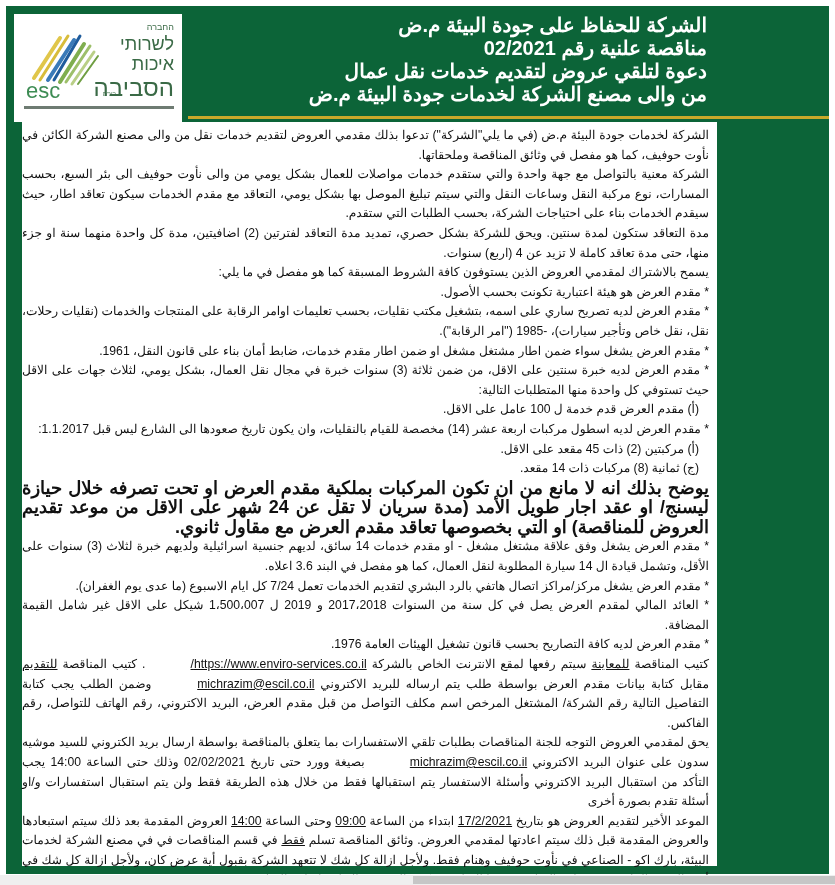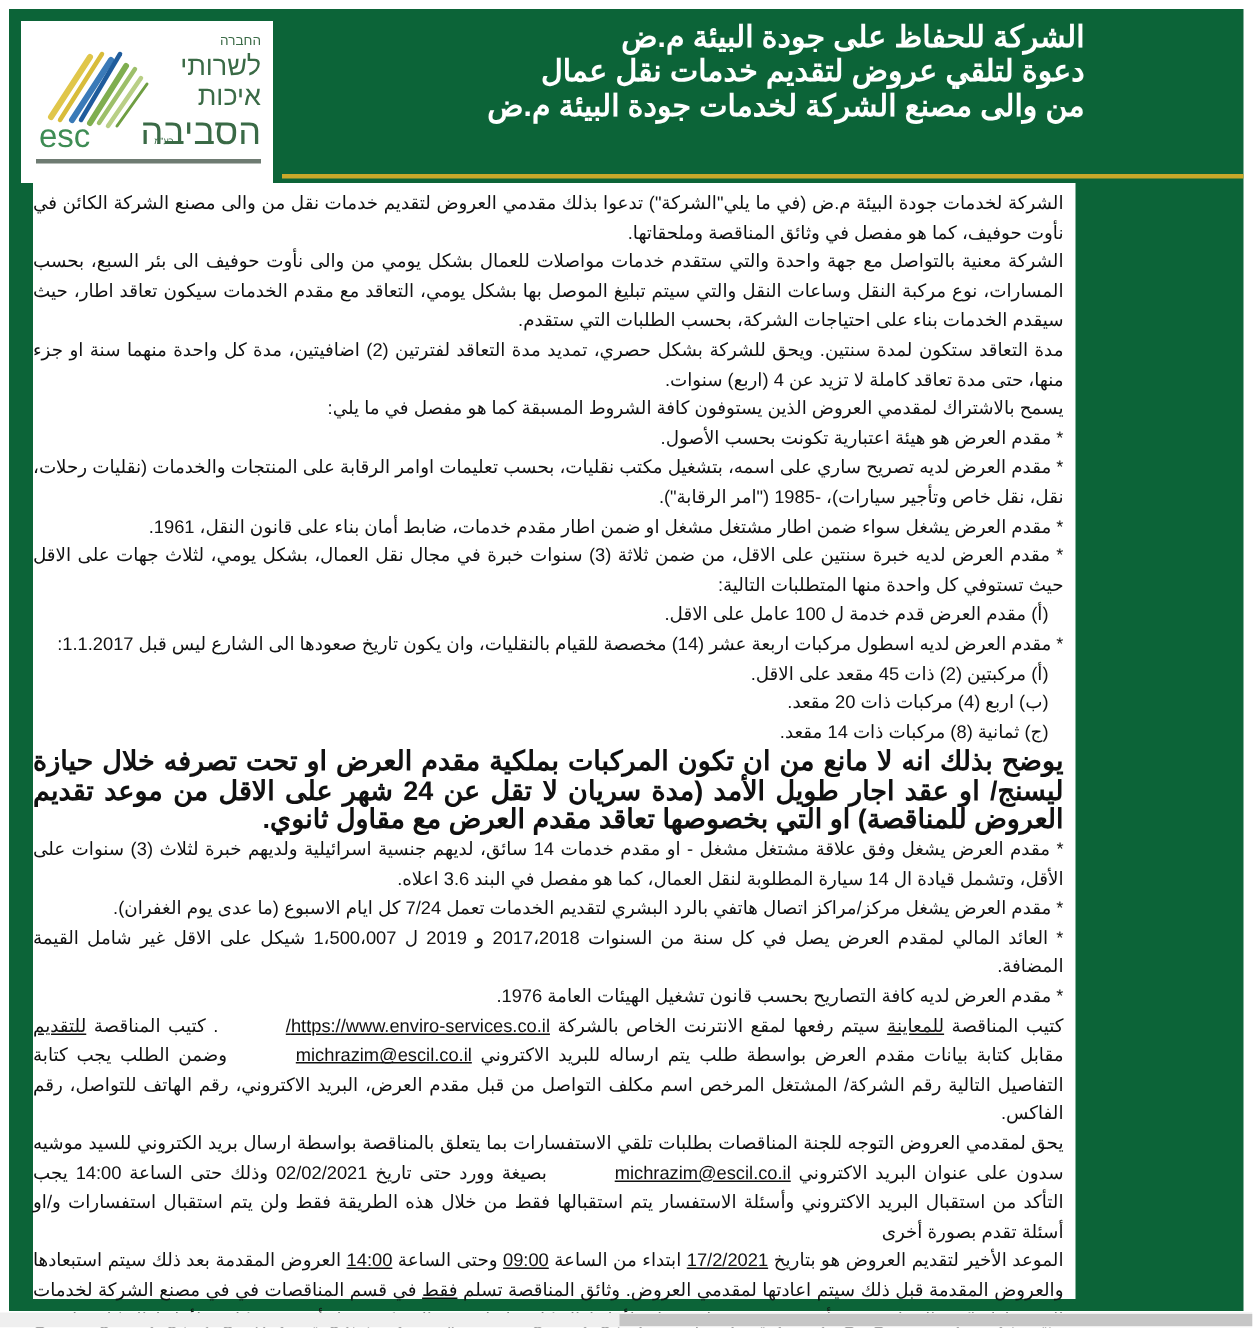--- a/index.html
+++ b/index.html
@@ -9,21 +9,21 @@
     font-family: "Liberation Sans", sans-serif;
     position: relative;
   }
   .frame {
     position: absolute; left: 6px; top: 6px;
     width: 823px; height: 868px;
     background: #0c6438;
     box-sizing: border-box;
   }
   .header {
-    position: absolute; left: 16px; top: 0;
+    position: absolute; left: 0; top: 0;
     width: 715px; height: 110px;
     background: #0c6438;
   }
   .gold-line {
     position: absolute; left: 182px; top: 110px;
     width: 641px; height: 3px;
     background: #c9a82a;
   }
   .logo-panel {
     position: absolute; left: 8px; top: 8px;
@@ -67,20 +67,21 @@
     width: 422px; height: 8px; background: #c6c6c6;
   }
 </style>
 </head>
 <body>
 
 <div class="frame">
   <div class="header">
     <div class="titles">
       <div>الشركة للحفاظ على جودة البيئة م.ض</div>
+      <div>مناقصة علنية رقم 02/2021</div>
       <div>دعوة لتلقي عروض لتقديم خدمات نقل عمال</div>
       <div>من والى مصنع الشركة لخدمات جودة البيئة م.ض</div>
     </div>
   </div>
   <div class="gold-line"></div>
 
   <div class="logo-panel">
     <svg class="logo-svg" width="160" height="90" viewBox="0 0 160 90">
       <g stroke-linecap="round" fill="none">
         <path d="M14 62 L40 22" stroke="#e0c64a" stroke-width="4"></path>
@@ -108,21 +109,20 @@
       <p>الشركة معنية بالتواصل مع جهة واحدة والتي ستقدم خدمات مواصلات للعمال بشكل يومي من والى نأوت حوفيف الى بئر السبع، بحسب المسارات، نوع مركبة النقل وساعات النقل والتي سيتم تبليغ الموصل بها بشكل يومي، التعاقد مع مقدم الخدمات سيكون تعاقد اطار، حيث سيقدم الخدمات بناء على احتياجات الشركة، بحسب الطلبات التي ستقدم.</p>
       <p>مدة التعاقد ستكون لمدة سنتين. ويحق للشركة بشكل حصري، تمديد مدة التعاقد لفترتين (2) اضافيتين، مدة كل واحدة منهما سنة او جزء منها، حتى مدة تعاقد كاملة لا تزيد عن 4 (اربع) سنوات.</p>
       <p>يسمح بالاشتراك لمقدمي العروض الذين يستوفون كافة الشروط المسبقة كما هو مفصل في ما يلي:</p>
       <p>* مقدم العرض هو هيئة اعتبارية تكونت بحسب الأصول.</p>
       <p>* مقدم العرض لديه تصريح ساري على اسمه، بتشغيل مكتب نقليات، بحسب تعليمات اوامر الرقابة على المنتجات والخدمات (نقليات رحلات، نقل، نقل خاص وتأجير سيارات)، -1985 ("امر الرقابة").</p>
       <p>* مقدم العرض يشغل سواء ضمن اطار مشتغل مشغل او ضمن اطار مقدم خدمات، ضابط أمان بناء على قانون النقل، 1961.</p>
       <p>* مقدم العرض لديه خبرة سنتين على الاقل، من ضمن ثلاثة (3) سنوات خبرة في مجال نقل العمال، بشكل يومي، لثلاث جهات على الاقل حيث تستوفي كل واحدة منها المتطلبات التالية:</p>
       <p class="item-letter">(أ)    مقدم العرض قدم خدمة ل 100 عامل على الاقل.</p>
       <p><span>* مقدم العرض لديه اسطول مركبات </span><span class="b">اربعة عشر (14)</span><span> مخصصة للقيام بالنقليات، وان يكون تاريخ صعودها الى الشارع ليس قبل 1.1.2017:</span></p>
       <p class="item-letter">(أ)    مركبتين (2) ذات 45 مقعد على الاقل.</p>
-      <p class="item-letter">(ب)  اربع (4) مركبات ذات 20 مقعد.</p>
       <p class="item-letter">(ج)   ثمانية (8) مركبات ذات 14 مقعد.</p>
       <p class="bold-par">يوضح بذلك انه لا مانع من ان تكون المركبات بملكية مقدم العرض او تحت تصرفه خلال حيازة ليسنج/ او عقد اجار طويل الأمد (مدة سريان لا تقل عن 24 شهر على الاقل من موعد تقديم العروض للمناقصة) او التي بخصوصها تعاقد مقدم العرض مع مقاول ثانوي.</p>
       <p>* مقدم العرض يشغل وفق علاقة مشتغل مشغل - او مقدم خدمات 14 سائق، لديهم جنسية اسرائيلية ولديهم خبرة لثلاث (3) سنوات على الأقل، وتشمل قيادة ال 14 سيارة المطلوبة لنقل العمال، كما هو مفصل في البند 3.6 اعلاه.</p>
       <p>* مقدم العرض يشغل مركز/مراكز اتصال هاتفي بالرد البشري لتقديم الخدمات تعمل 7/24 كل ايام الاسبوع (ما عدى يوم الغفران).</p>
       <p>* العائد المالي لمقدم العرض يصل في كل سنة من السنوات 2017،2018 و 2019 ل 1،500،007 شيكل على الاقل غير شامل القيمة المضافة.</p>
       <p>* مقدم العرض لديه كافة التصاريح بحسب قانون تشغيل الهيئات العامة 1976.</p>
       <p><span>كتيب المناقصة </span><span class="u">للمعاينة</span><span> سيتم رفعها لمقع الانترنت الخاص بالشركة </span><a class="link">https://www.enviro-services.co.il/</a><span> . كتيب المناقصة </span><span class="u">للتقديم</span><span> مقابل كتابة بيانات مقدم العرض بواسطة طلب يتم ارساله للبريد الاكتروني </span><a class="link">michrazim@escil.co.il</a><span> وضمن الطلب يجب كتابة التفاصيل التالية رقم الشركة/ المشتغل المرخص اسم مكلف التواصل من قبل مقدم العرض، البريد الاكتروني، رقم الهاتف للتواصل، رقم الفاكس.</span></p>
       <p><span>يحق لمقدمي العروض التوجه للجنة المناقصات بطلبات تلقي الاستفسارات بما يتعلق بالمناقصة بواسطة ارسال بريد الكتروني للسيد موشيه سدون على عنوان البريد الاكتروني </span><a class="link">michrazim@escil.co.il</a><span> بصيغة وورد </span><span class="b">حتى تاريخ 02/02/2021 وذلك حتى الساعة  14:00</span><span> يجب التأكد من استقبال البريد الاكتروني وأسئلة الاستفسار يتم استقبالها فقط من خلال هذه الطريقة فقط ولن يتم استقبال استفسارات و/او أسئلة تقدم بصورة أخرى</span></p>
       <p><span>الموعد الأخير لتقديم العروض هو بتاريخ </span><span class="u">17/2/2021</span><span> ابتداء من الساعة </span><span class="u">09:00</span><span> وحتى الساعة </span><span class="u">14:00</span><span> العروض المقدمة بعد ذلك سيتم استبعادها والعروض المقدمة قبل ذلك سيتم اعادتها لمقدمي العروض. وثائق المناقصة تسلم </span><span class="b u">فقط</span><span> في قسم المناقصات في </span><span class="b">في مصنع الشركة لخدمات البيئة، بارك اكو - الصناعي في نأوت حوفيف وهنام فقط.</span><span>  ولأجل ازالة كل شك لا تتعهد الشركة بقبول أية عرض كان، ولأجل ازالة كل شك في أية حالة من التناقض بين وثائق المناقصة وهذا الاعلان ستكون المرجعية النهائية لوثائق المناقصة.</span></p>
     </div>

